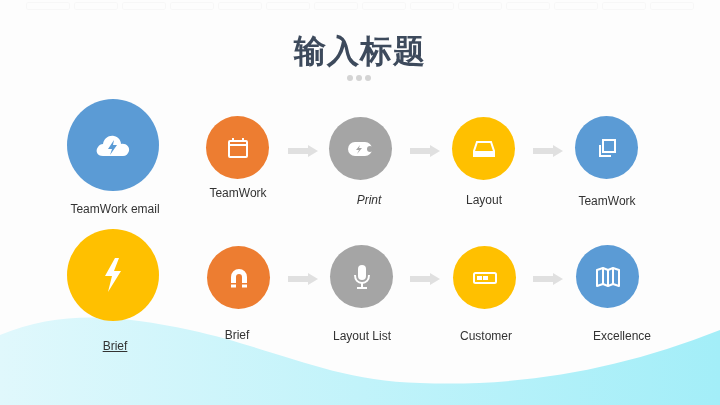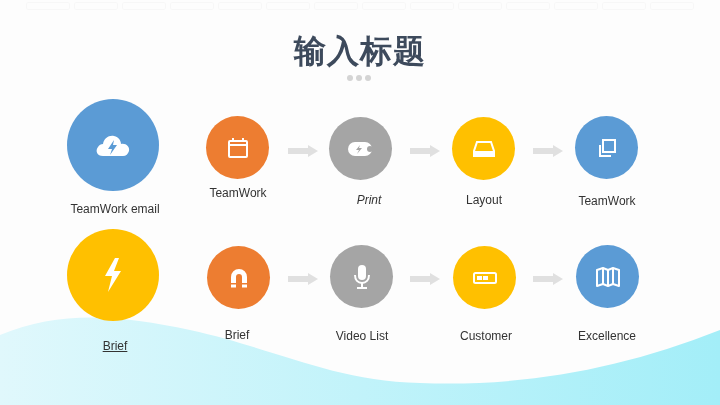--- a/index.html
+++ b/index.html
@@ -148,21 +148,21 @@
   </svg>
 
 <div class="circle small" style="left:330px;top:245px;background:#a5a5a5;">
   <svg width="18" height="26" viewBox="0 0 18 26">
     <rect x="5" y="1" width="8" height="15" rx="4" fill="#fff"></rect>
     <path d="M2,11 C2,16 5,19 9,19 C13,19 16,16 16,11" fill="none" stroke="#fff" stroke-width="2"></path>
     <line x1="9" y1="19" x2="9" y2="24" stroke="#fff" stroke-width="2"></line>
     <line x1="4" y1="24" x2="14" y2="24" stroke="#fff" stroke-width="2"></line>
   </svg>
 </div>
-<div class="label" style="left:292px;top:329px;">Video List</div>
+<div class="label" style="left:292px;top:329px;">Layout List</div>
 
 <svg class="arrow" style="left:410px;top:273px;" viewBox="0 0 30 12">
     <path d="M0,3 L20,3 L20,0 L30,6 L20,12 L20,9 L0,9 Z" fill="#e0e0e0"></path>
   </svg>
 
 <div class="circle small" style="left:453px;top:246px;background:#ffc000;">
   <svg width="26" height="16" viewBox="0 0 26 16">
     <rect x="2" y="3" width="22" height="10" rx="1.5" fill="none" stroke="#fff" stroke-width="2"></rect>
     <rect x="5" y="6" width="5" height="4" fill="#fff"></rect>
     <rect x="11" y="6" width="5" height="4" fill="#fff"></rect>
@@ -175,13 +175,13 @@
   </svg>
 
 <div class="circle small" style="left:576px;top:245px;background:#5b9bd5;">
   <svg width="26" height="22" viewBox="0 0 26 22">
     <path d="M2,4 L8,2 L13,4 L18,2 L24,4 L24,20 L18,18 L13,20 L8,18 L2,20 Z" fill="none" stroke="#fff" stroke-width="2" stroke-linejoin="round"></path>
     <line x1="8" y1="2" x2="8" y2="18" stroke="#fff" stroke-width="2"></line>
     <line x1="13" y1="4" x2="13" y2="20" stroke="#fff" stroke-width="2"></line>
     <line x1="18" y1="2" x2="18" y2="18" stroke="#fff" stroke-width="2"></line>
   </svg>
 </div>
-<div class="label" style="left:537px;top:329px;">Excellence</div>
+<div class="label" style="left:552px;top:329px;">Excellence</div>
 
 </body></html>

